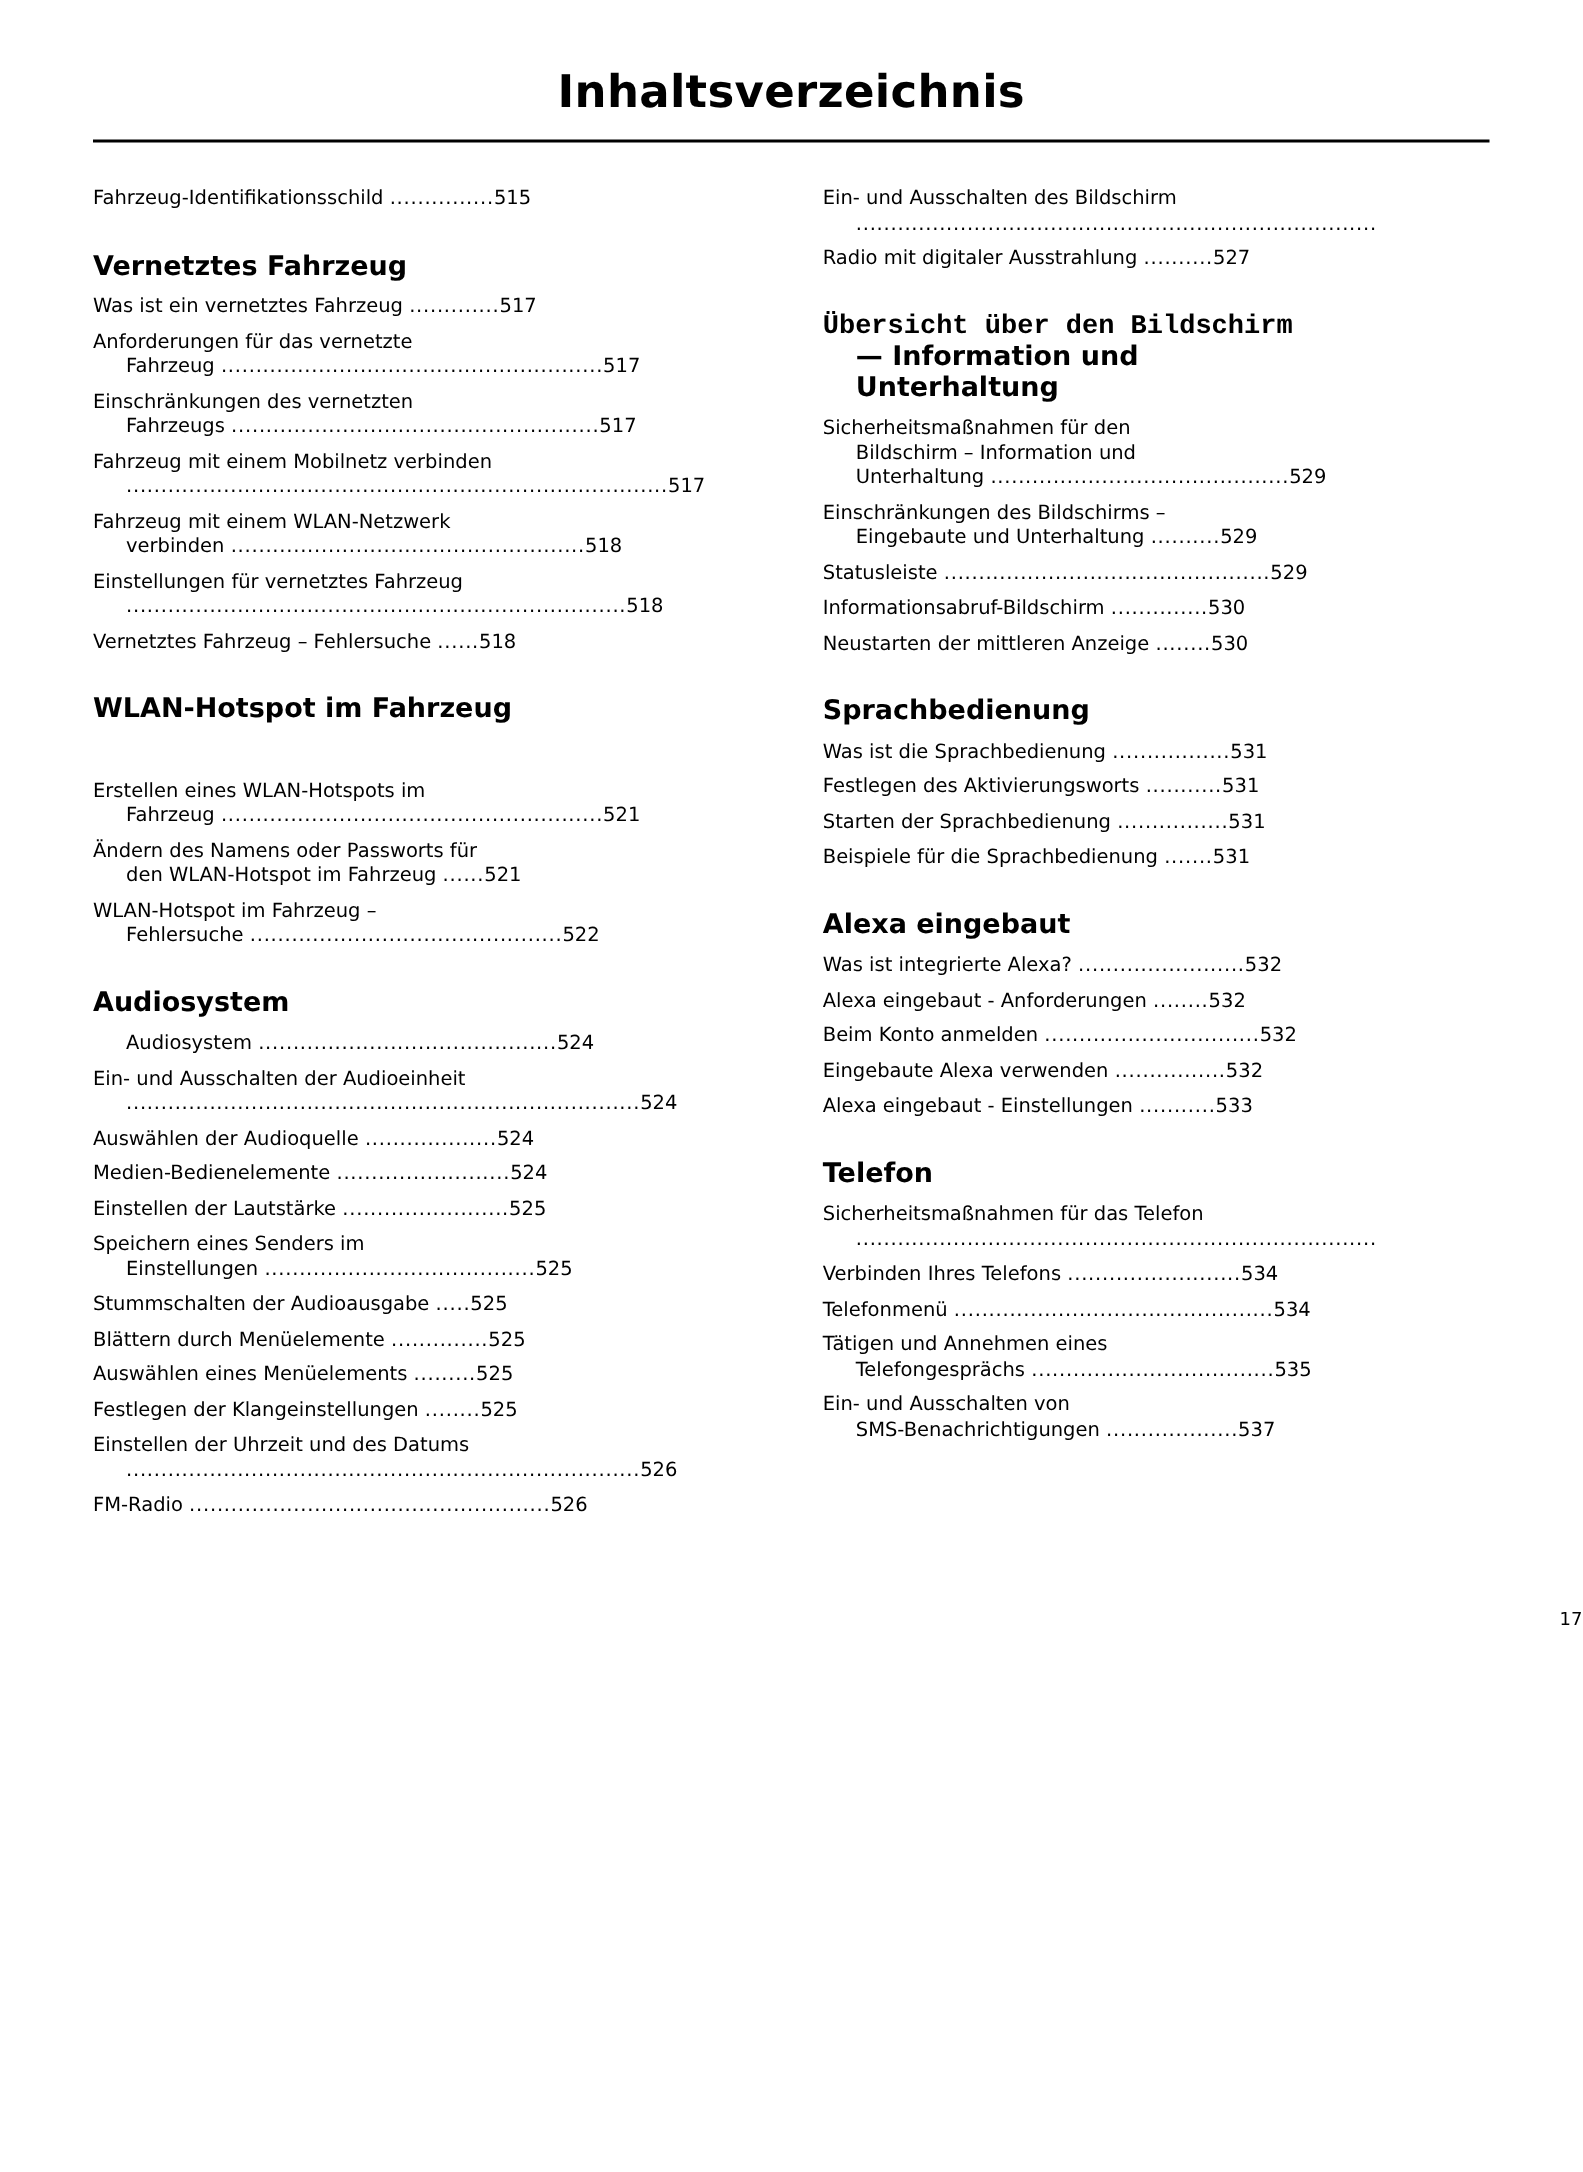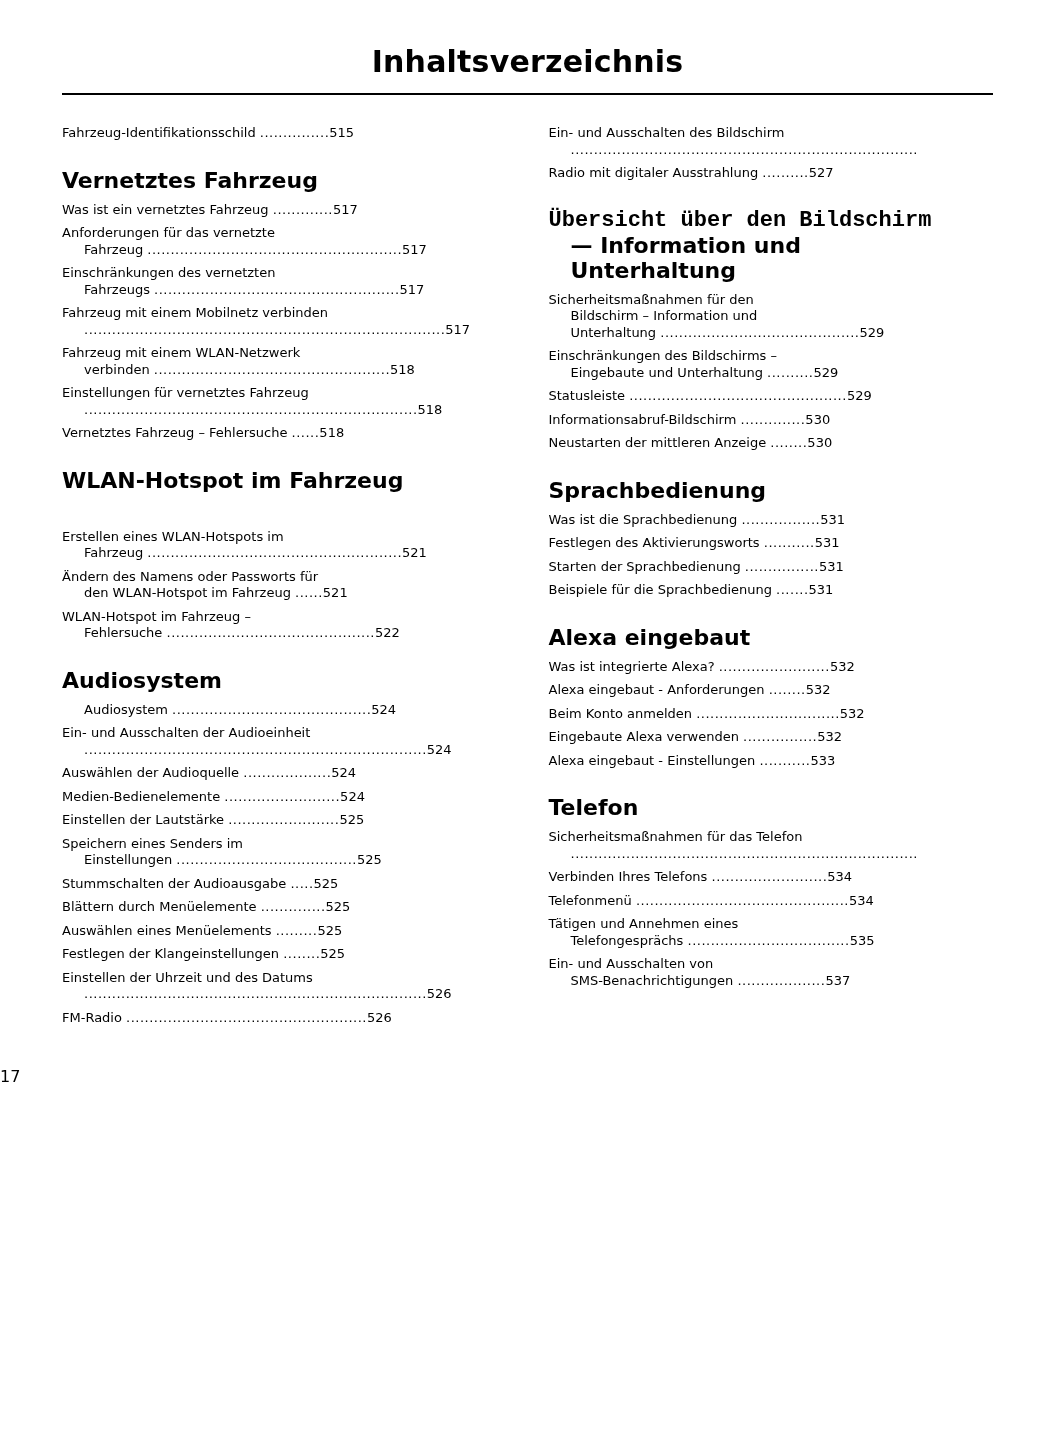--- a/index.html
+++ b/index.html
@@ -34,21 +34,21 @@
   }
   .columns {
     display: flex;
     gap: 42px;
     align-items: flex-start;
   }
   .col {
     width: 455px;
   }
   .section-head {
-    font-size: 22px;
+    font-size: 18px;
     font-weight: bold;
     line-height: 1.14;
     margin: 26px 0 9px 0;
   }
   .section-head.gap-after {
     margin-bottom: 36px;
   }
   .entry {
     font-size: 13px;
     line-height: 1.27;
@@ -66,22 +66,22 @@
     letter-spacing: 0.5px;
   }
   .pg {
     white-space: nowrap;
   }
   .folio {
     position: absolute;
     bottom: 46px;
     left: 0;
     width: 1055px;
-    text-align: left;
-    font-size: 16px;
+    text-align: right;
+    font-size: 12px;
   }
 </style>
 </head>
 <body>
 
 <div class="page">
   <div class="doc-title">Inhaltsverzeichnis</div>
   <div class="title-rule"></div>
 
   <div class="columns">

